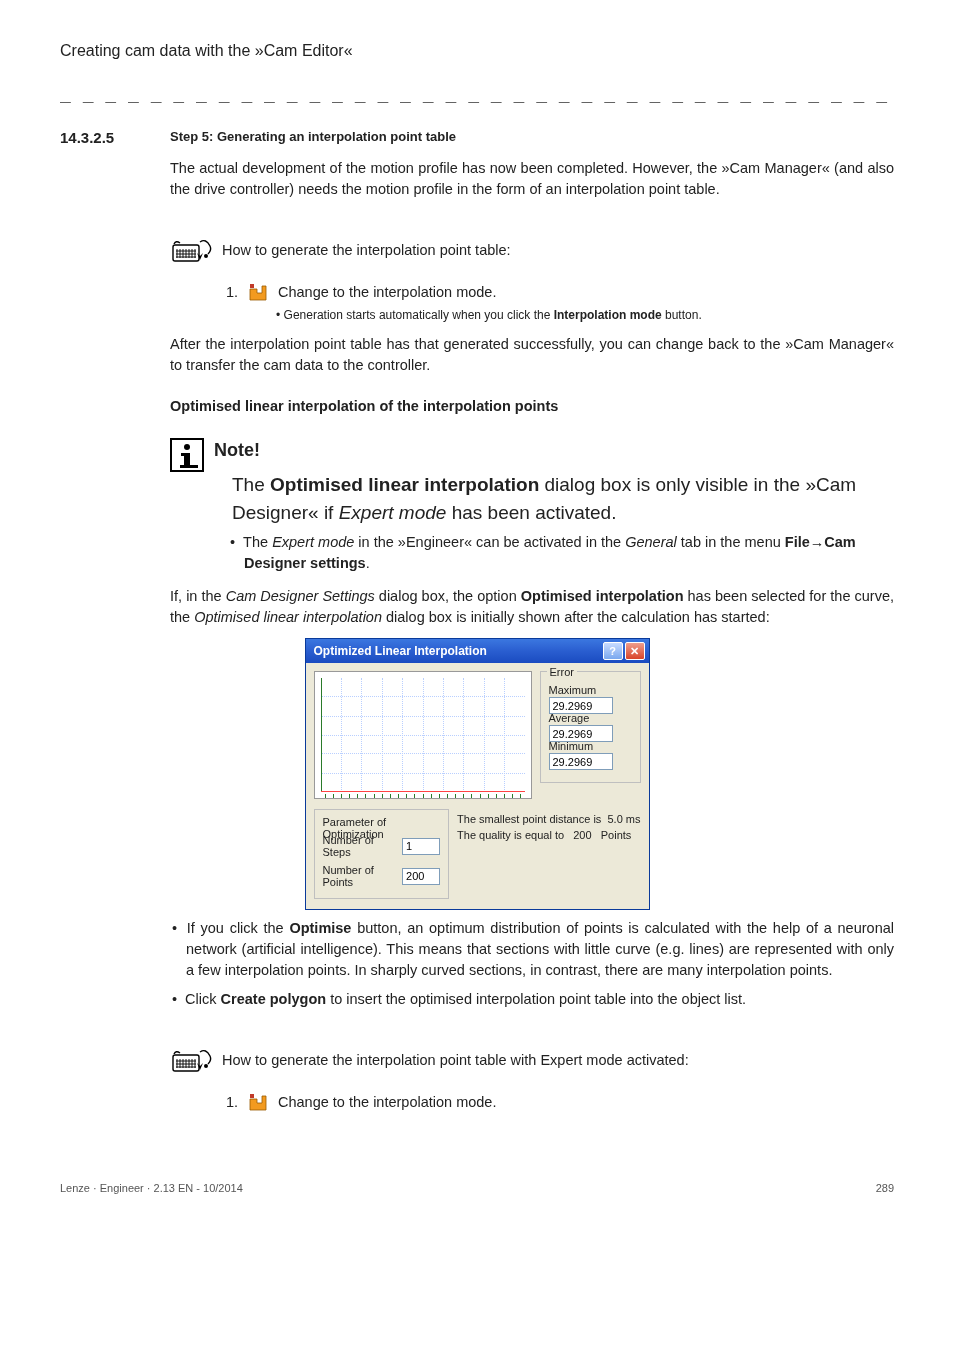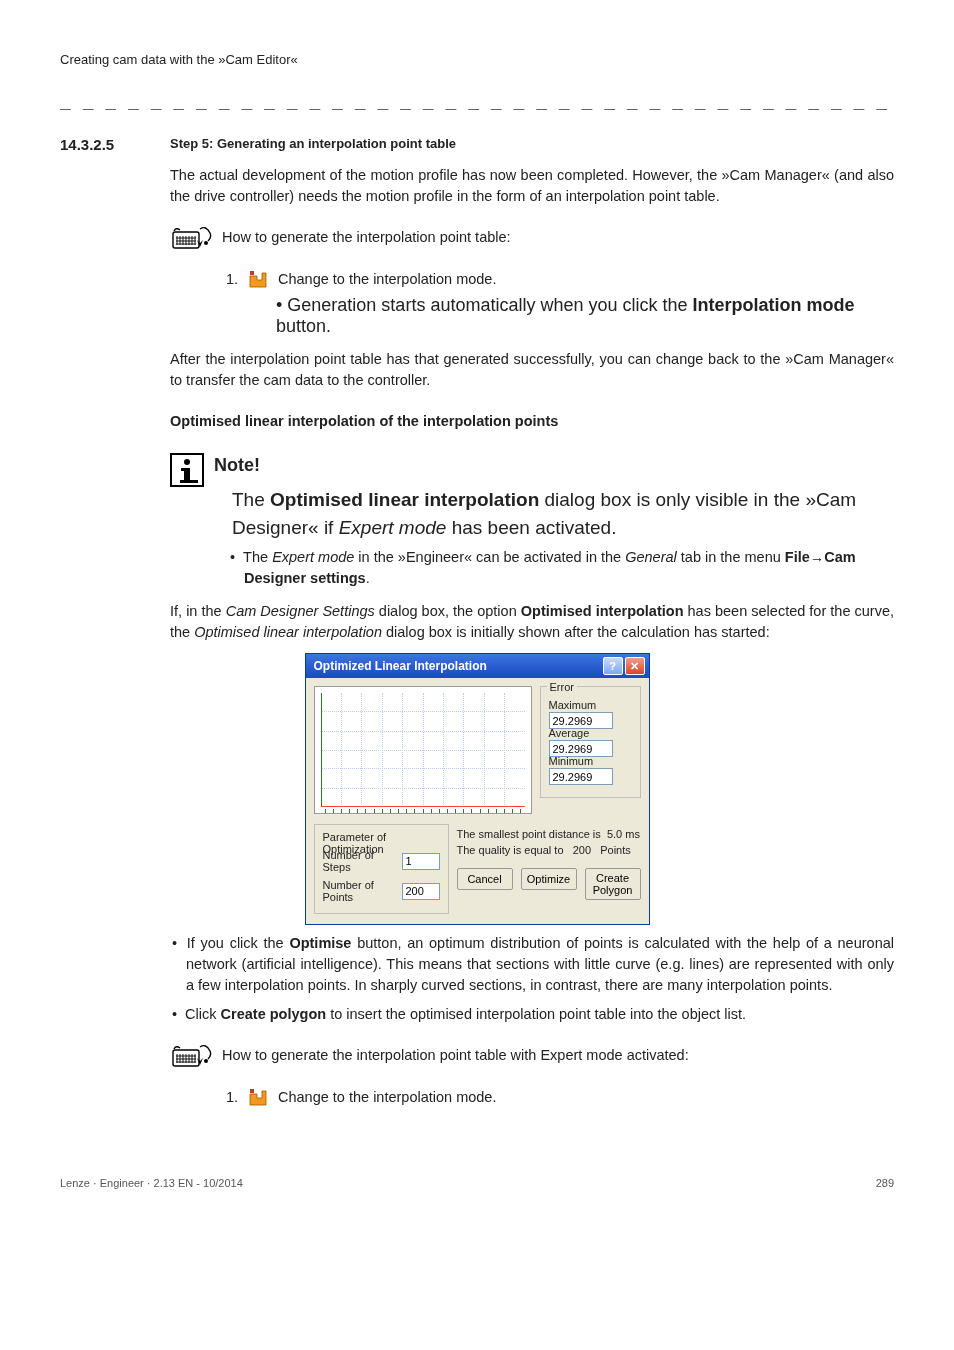--- a/index.html
+++ b/index.html
@@ -1,36 +1,36 @@
 <!DOCTYPE html>
 <html><head>
 <meta charset="utf-8">
 <style>
   * { box-sizing: border-box; margin: 0; padding: 0; }
   html, body { width: 954px; background: #fff; font-family: "Segoe UI", "Myriad Pro", Arial, sans-serif; color: #222; }
   .page { padding: 38px 60px 30px 60px; }
   .hdr-title { font-size: 26px; font-weight: 400; }
-  .hdr-sub { font-size: 13px; margin-top: 14px; }
+  .hdr-sub { font-size: 16px; margin-top: 4px; }
   .dashrule { margin-top: 22px; font-family: monospace; font-size: 18px; letter-spacing: 0.5px; white-space: nowrap; overflow: hidden; color: #222; }
   .sec-row { display: flex; margin-top: 26px; }
   .sec-num { width: 110px; font-weight: 700; font-size: 15px; }
   .sec-title { font-weight: 700; font-size: 13px; }
   .body-col { margin-left: 110px; }
   .para { font-size: 14.5px; line-height: 1.45; margin-top: 12px; text-align: justify; }
-  .howto-row { display: flex; align-items: center; margin-top: 16px; }
+  .howto-row { display: flex; align-items: center; margin-top: 36px; }
   .howto-row.indent { margin-left: 0; }
   .procicon { width: 44px; height: 28px; display: inline-block; margin-right: 8px; }
   .procicon svg { width: 44px; height: 28px; }
   .howto-text { font-size: 14.5px; }
   .steps { margin-left: 56px; margin-top: 18px; }
   .step-line { display: flex; align-items: center; font-size: 14.5px; }
   .step-num { width: 22px; }
   .step-ico { width: 20px; height: 20px; margin-right: 10px; }
   .step-ico svg { width: 20px; height: 20px; }
-  .sub-bullet { margin-left: 50px; margin-top: 6px; font-size: 18px; }
+  .sub-bullet { margin-left: 50px; margin-top: 6px; font-size: 12px; }
   .sub-bullet::before { content: "• "; }
   .subhead { font-weight: 700; font-size: 14.5px; margin-top: 22px; }
   .notebox { display: flex; margin-top: 22px; }
   .notebox-icon-cell { width: 44px; padding-top: 2px; }
   .notebox-icon { width: 34px; height: 34px; border: 2.2px solid #000; display: flex; align-items: center; justify-content: center; font-family: Georgia, serif; font-weight: 700; font-size: 22px; position: relative; }
   .notebox-icon .dot { position: absolute; top: 4px; width: 6px; height: 6px; background: #000; border-radius: 50%; }
   .notebox-icon .stem { position: absolute; top: 13px; width: 6px; height: 14px; background: #000; }
   .notebox-icon .serif-t { position: absolute; top: 13px; left: 9px; width: 8px; height: 3px; background: #000; }
   .notebox-icon .serif-b { position: absolute; top: 25px; left: 8px; width: 18px; height: 3px; background: #000; }
   .notebox-body { flex: 1; }
@@ -240,26 +240,20 @@
             <input class="po-input" value="200" style="">
           </div>
         </div>
         <div class="dlg-right-low">
           <div class="statline">
             <span>The smallest point distance is</span>&nbsp;&nbsp;<span>5.0 ms</span>
           </div>
           <div class="statline">
             <span>The quality is equal to</span>&nbsp;&nbsp;&nbsp;<span>200</span>&nbsp;&nbsp;&nbsp;<span>Points</span>
           </div>
-          <div class="btn-row">
-            <button class="winbtn small" style="width:56px">Cancel</button>
-            <button class="winbtn small" style="width:56px">Optimize</button>
-            <button class="winbtn" style="width:56px; white-space:pre-line;">Create
-Polygon</button>
-          </div>
         </div>
       </div>
     </div>
   </div>
 
   <div class="body-col after-bullets">
     <div class="outer-bullet">If you click the <b>Optimise</b> button, an optimum distribution of points is calculated with the help of a neuronal network (artificial intelligence). This means that sections with little curve (e.g. lines) are represented with only a few interpolation points. In sharply curved sections, in contrast, there are many interpolation points.</div>
     <div class="outer-bullet">Click <b>Create polygon</b> to insert the optimised interpolation point table into the object list.</div>
   </div>
 

